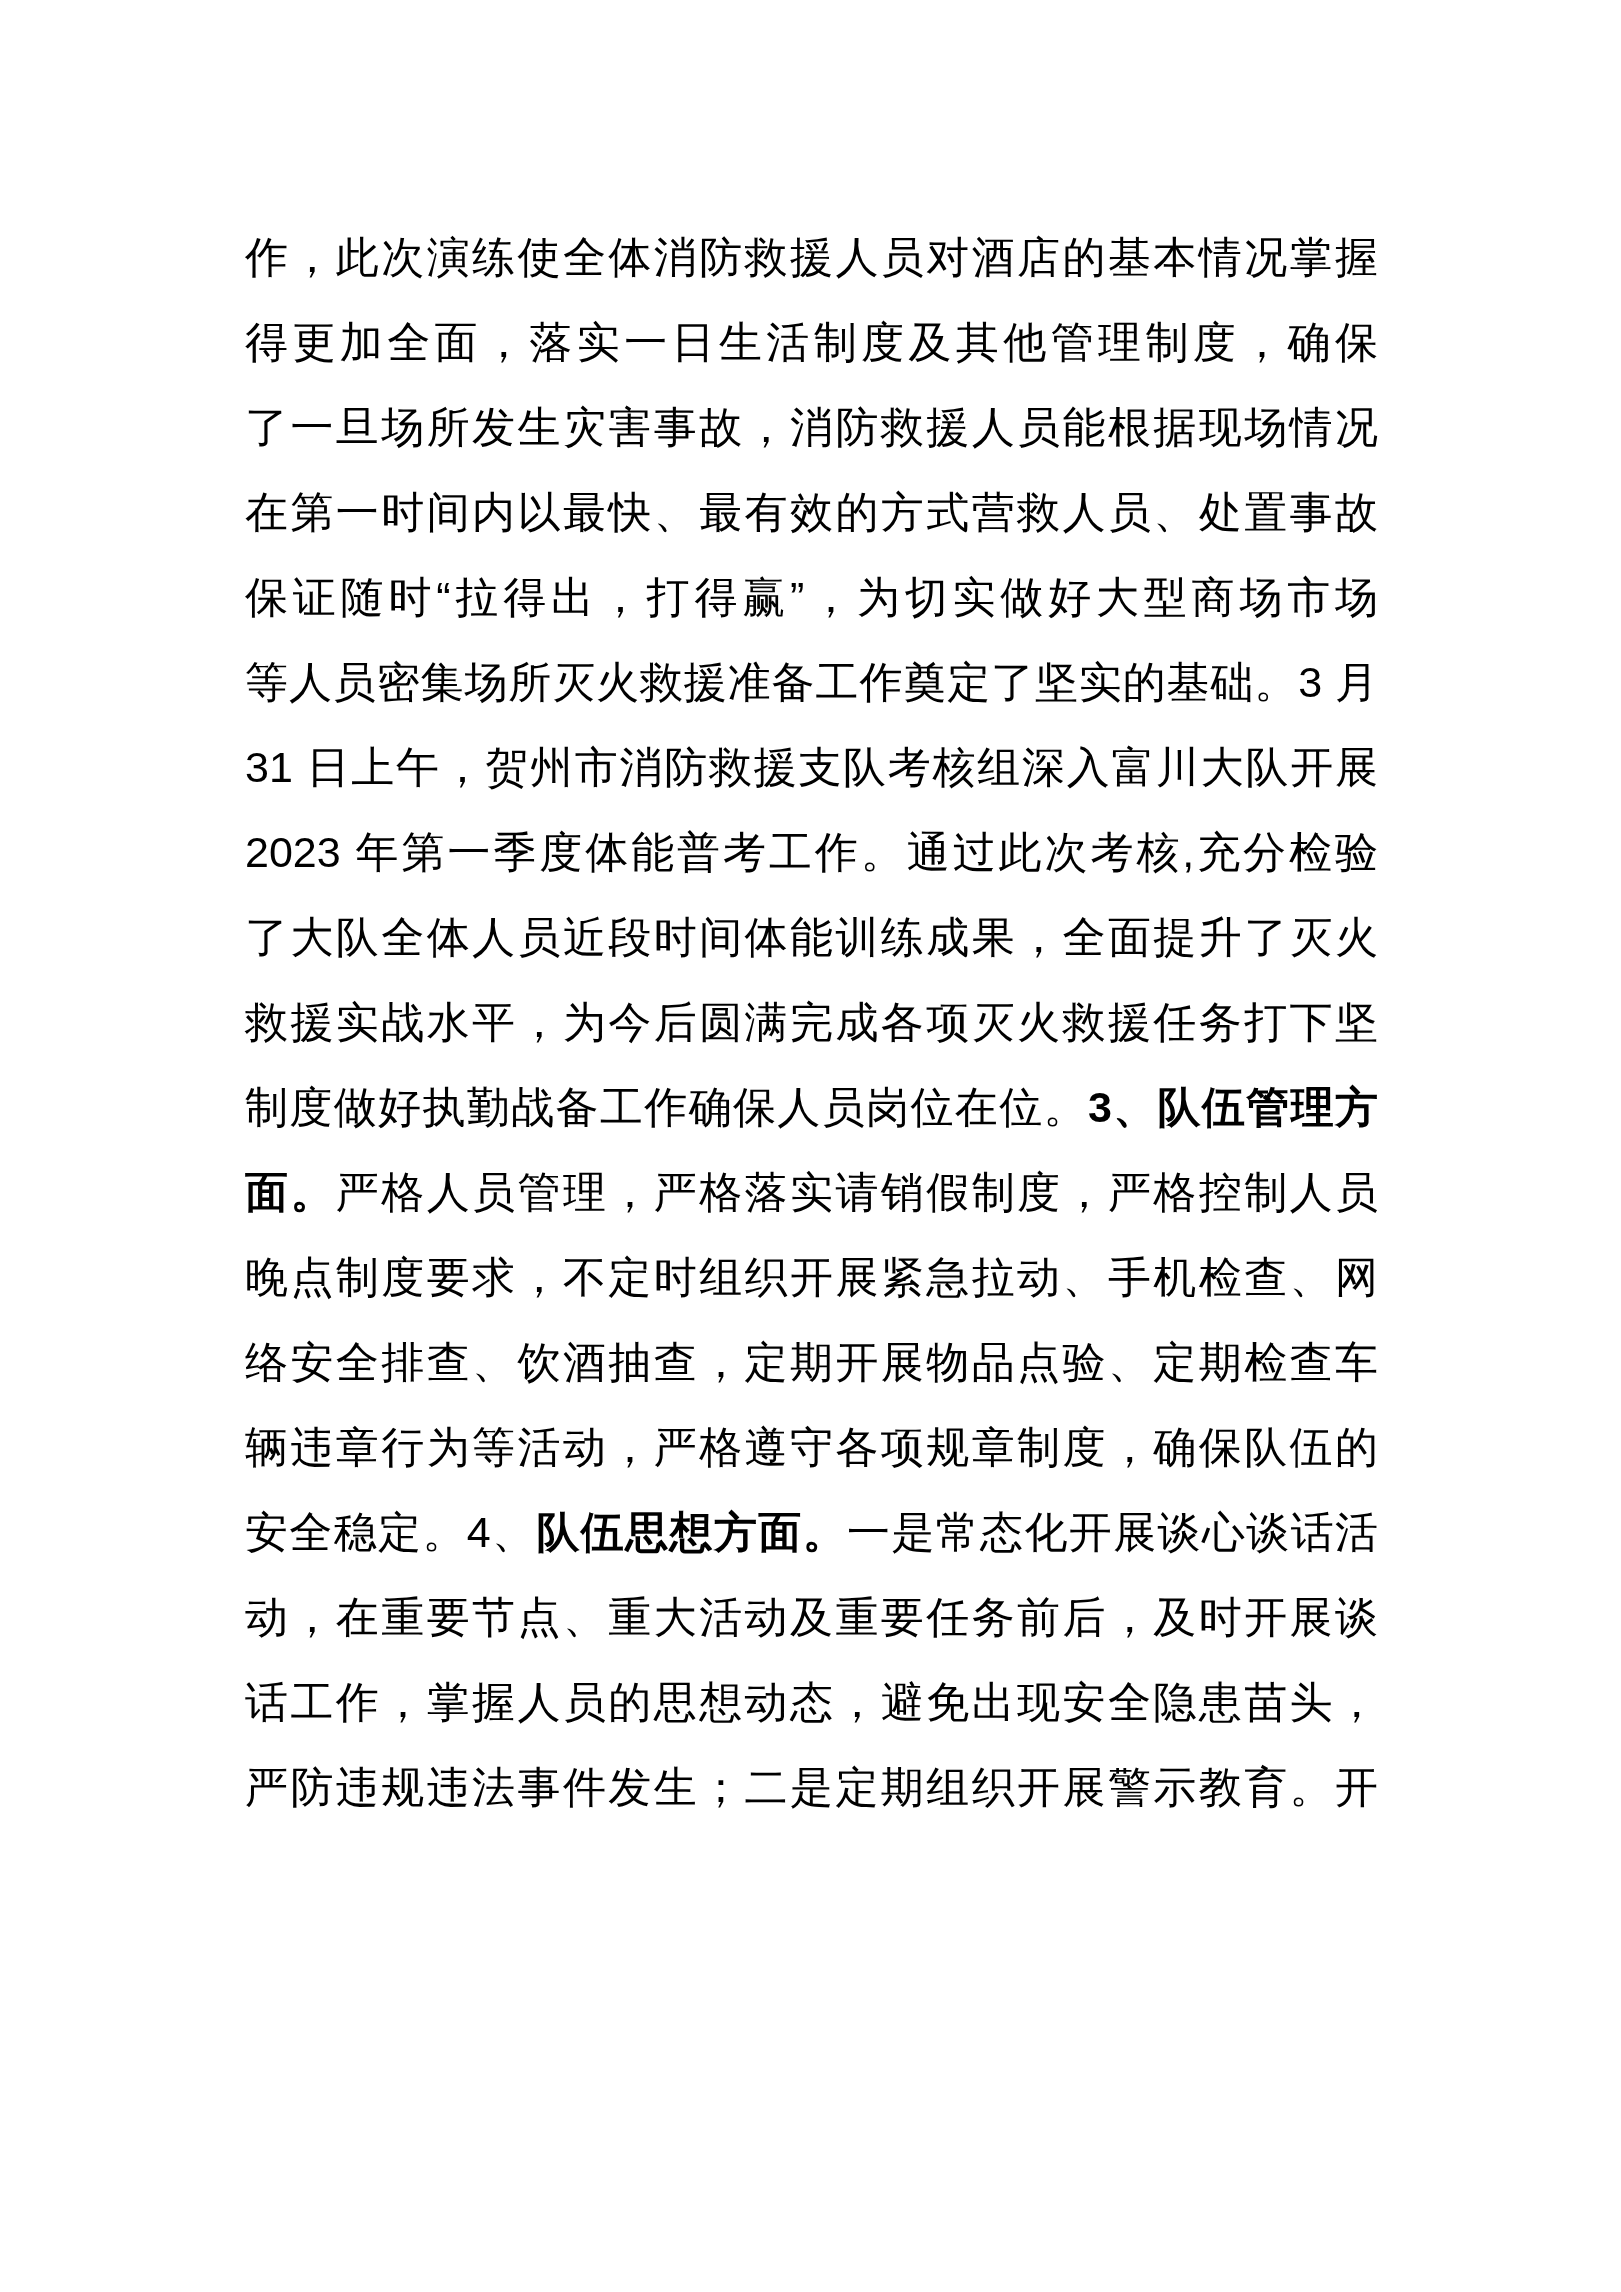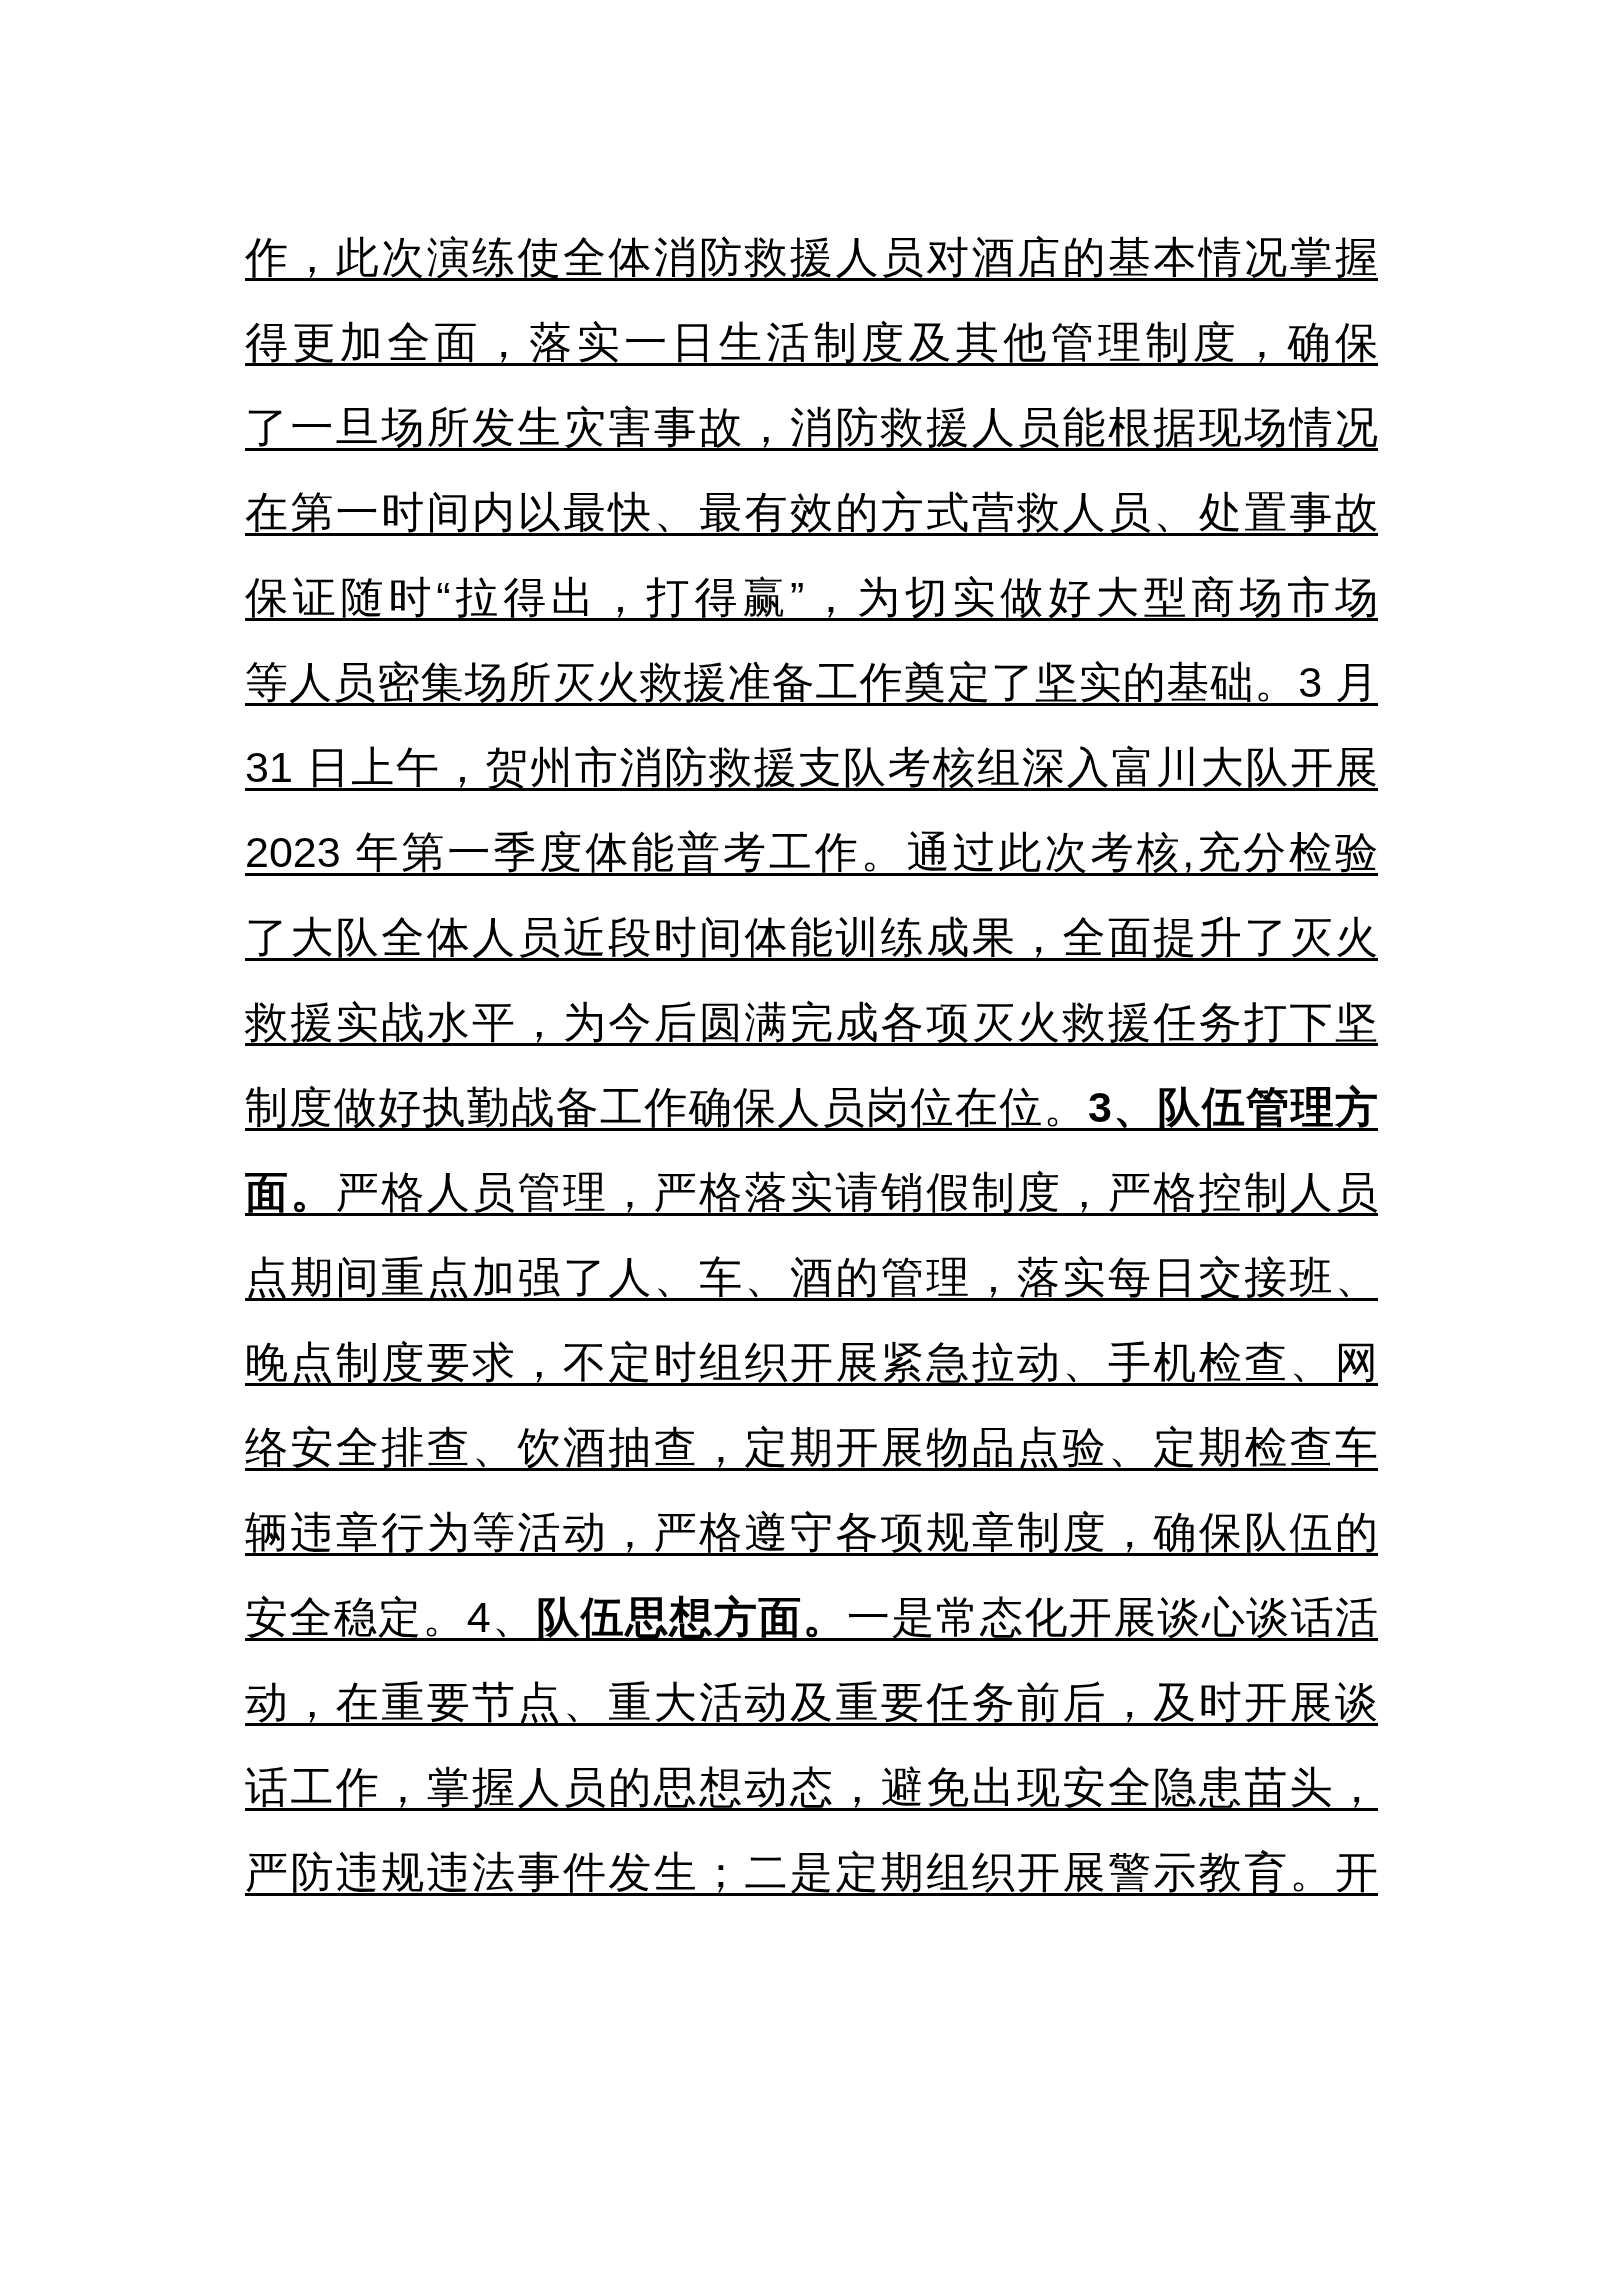--- a/index.html
+++ b/index.html
@@ -24,21 +24,20 @@
   .line {
     display: block;
     width: 100%;
     height: 85px;
     line-height: 85px;
     font-size: 43px;
     color: #000000;
     text-align: justify;
     text-align-last: justify;
     text-justify: inter-character;
-    text-decoration: underline;
     text-decoration-thickness: 2.9px;
     text-underline-offset: 5.9px;
     text-decoration-skip-ink: none;
     white-space: normal;
     font-kerning: none;
   }
   .seg { text-decoration: inherit; }
   .seg.bold { font-weight: 700; }
 </style>
 </head>
@@ -51,21 +50,20 @@
       <div class="line"><span class="seg">了一旦场所发生灾害事故，消防救援人员能根据现场情况</span></div>
       <div class="line"><span class="seg">在第一时间内以最快、最有效的方式营救人员、处置事故</span></div>
       <div class="line"><span class="seg">保证随时“拉得出，打得赢”，为切实做好大型商场市场</span></div>
       <div class="line"><span class="seg">等人员密集场所灭火救援准备工作奠定了坚实的基础。3 月</span></div>
       <div class="line"><span class="seg">31 日上午，贺州市消防救援支队考核组深入富川大队开展</span></div>
       <div class="line"><span class="seg">2023 年第一季度体能普考工作。通过此次考核,充分检验</span></div>
       <div class="line"><span class="seg">了大队全体人员近段时间体能训练成果，全面提升了灭火</span></div>
       <div class="line"><span class="seg">救援实战水平，为今后圆满完成各项灭火救援任务打下坚</span></div>
       <div class="line"><span class="seg">制度做好执勤战备工作确保人员岗位在位。</span><span class="seg bold">3、队伍管理方</span></div>
       <div class="line"><span class="seg bold">面。</span><span class="seg">严格人员管理，严格落实请销假制度，严格控制人员</span></div>
-      <div class="line"><span class="seg">点期间重点加强了人、车、酒的管理，落实每日交接班、</span></div>
       <div class="line"><span class="seg">晚点制度要求，不定时组织开展紧急拉动、手机检查、网</span></div>
       <div class="line"><span class="seg">络安全排查、饮酒抽查，定期开展物品点验、定期检查车</span></div>
       <div class="line"><span class="seg">辆违章行为等活动，严格遵守各项规章制度，确保队伍的</span></div>
       <div class="line"><span class="seg">安全稳定。4、</span><span class="seg bold">队伍思想方面。</span><span class="seg">一是常态化开展谈心谈话活</span></div>
       <div class="line"><span class="seg">动，在重要节点、重大活动及重要任务前后，及时开展谈</span></div>
       <div class="line"><span class="seg">话工作，掌握人员的思想动态，避免出现安全隐患苗头，</span></div>
       <div class="line"><span class="seg">严防违规违法事件发生；二是定期组织开展警示教育。开</span></div>
     </div>
 </div>
 

